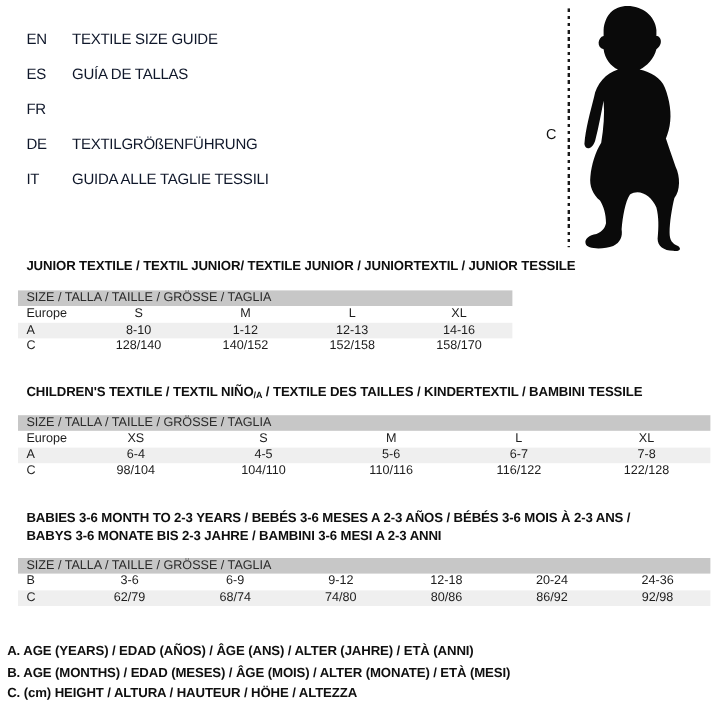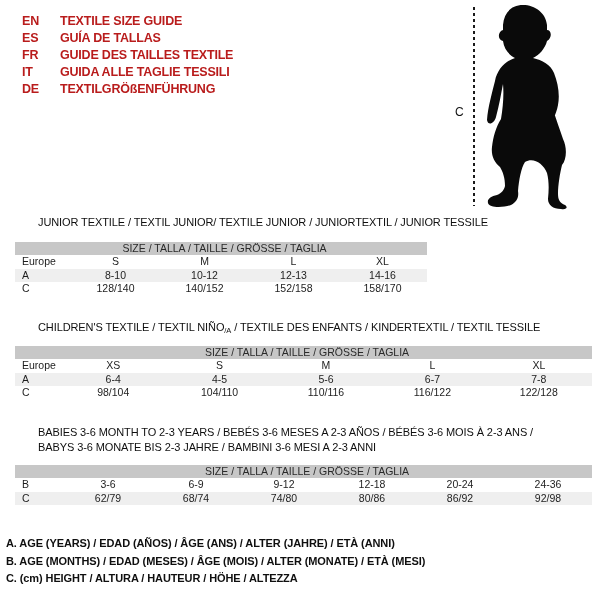--- a/index.html
+++ b/index.html
@@ -4,43 +4,43 @@
 <style>
   html,body{margin:0;padding:0;background:#ffffff;}
   body{
     width:600px;height:600px;position:relative;overflow:hidden;
     font-family:"Liberation Sans","DejaVu Sans",sans-serif;
     color:#1c1c1c;
   }
   
   .lang-block{position:absolute;left:22px;top:13px;}
   .lang-row{display:flex;height:17px;line-height:17px;
-    font-size:12.5px;font-weight:bold;letter-spacing:-0.2px;color:#b91c1c;}
+    font-size:12.5px;font-weight:normal;letter-spacing:-0.2px;color:#0f172a;margin-top:12px;}
   .lang-code{width:38px;}
   
   .dash-line{position:absolute;left:473px;top:7px;width:2px;height:199px;
     background:repeating-linear-gradient(#1a1a1a 0 3px,transparent 3px 6px);}
   .figure-label{position:absolute;left:455px;top:105px;
     font-size:12px;color:#111;}
   .baby-svg{position:absolute;left:477px;top:4px;}
   
-  .sec-title{position:absolute;left:38px;
-    font-size:11px;font-weight:normal;letter-spacing:-0.1px;color:#0f0f0f;
+  .sec-title{position:absolute;left:22px;
+    font-size:11px;font-weight:bold;letter-spacing:-0.1px;color:#0f0f0f;
     line-height:15px;white-space:nowrap;}
   .sec-title sub{font-size:7.5px;vertical-align:-2px;}
   #title-1{top:215px;}
   #title-2{top:320px;}
   #title-3{top:425px;}
   
   .size-table{position:absolute;left:15px;}
   #table-1{top:242px;width:412px;}
   #table-2{top:346px;width:577px;}
   #table-3{top:465px;width:577px;}
   .size-bar{height:13px;line-height:13px;background:#c7c7c7;
-    padding-left:7px;font-size:10.5px;color:#2a2a2a;text-align:center;}
+    padding-left:7px;font-size:10.5px;color:#2a2a2a;}
   .t-row{display:grid;height:13.5px;line-height:13.5px;
     font-size:10.5px;color:#1d1d1d;}
   #table-1 .t-row{grid-template-columns:56px repeat(4,1fr);}
   #table-2 .t-row{grid-template-columns:45px repeat(5,1fr);}
   #table-3 .t-row{grid-template-columns:49px repeat(6,1fr);}
   .t-row .cell{text-align:center;}
   .t-row .cell:first-child{text-align:left;padding-left:7px;}
   .t-row.shaded{background:#efefef;}
   
   .notes{position:absolute;left:6px;top:535px;}
@@ -55,29 +55,28 @@
   <div class="lang-row">
     <span class="lang-code">EN</span>
     <span class="lang-text">TEXTILE SIZE GUIDE</span>
   </div>
   <div class="lang-row">
     <span class="lang-code">ES</span>
     <span class="lang-text">GUÍA DE TALLAS</span>
   </div>
   <div class="lang-row">
     <span class="lang-code">FR</span>
-    <span class="lang-text">GUIDE DES TAILLES TEXTILE</span>
+  </div>
+  <div class="lang-row">
+    <span class="lang-code">DE</span>
+    <span class="lang-text">TEXTILGRÖßENFÜHRUNG</span>
   </div>
   <div class="lang-row">
     <span class="lang-code">IT</span>
     <span class="lang-text">GUIDA ALLE TAGLIE TESSILI</span>
-  </div>
-  <div class="lang-row">
-    <span class="lang-code">DE</span>
-    <span class="lang-text">TEXTILGRÖßENFÜHRUNG</span>
   </div>
 </div>
 
 <div class="dash-line"></div>
 <div class="figure-label">C</div>
 <svg class="baby-svg" width="96" height="207" viewBox="0 0 96 207" aria-hidden="true">
   <path fill="#0a0a0a" d="
     M46,1
     C58,1 69,9 70,21
     C70,23 70,25 70,26
@@ -122,34 +121,34 @@
   <div class="t-row">
     <span class="cell">Europe</span>
     <span class="cell">S</span>
     <span class="cell">M</span>
     <span class="cell">L</span>
     <span class="cell">XL</span>
   </div>
   <div class="t-row shaded">
     <span class="cell">A</span>
     <span class="cell">8-10</span>
-    <span class="cell">10-12</span>
+    <span class="cell">1-12</span>
     <span class="cell">12-13</span>
     <span class="cell">14-16</span>
   </div>
   <div class="t-row">
     <span class="cell">C</span>
     <span class="cell">128/140</span>
     <span class="cell">140/152</span>
     <span class="cell">152/158</span>
     <span class="cell">158/170</span>
   </div>
 </div>
 
-<div class="sec-title" id="title-2"><span>CHILDREN'S TEXTILE / TEXTIL NIÑO</span><sub>/A</sub><span> / TEXTILE DES ENFANTS / KINDERTEXTIL / TEXTIL TESSILE</span></div>
+<div class="sec-title" id="title-2"><span>CHILDREN'S TEXTILE / TEXTIL NIÑO</span><sub>/A</sub><span> / TEXTILE DES TAILLES / KINDERTEXTIL / BAMBINI TESSILE</span></div>
 <div class="size-table" id="table-2">
   <div class="size-bar">SIZE / TALLA / TAILLE / GRÖSSE / TAGLIA</div>
   <div class="t-row">
     <span class="cell">Europe</span>
     <span class="cell">XS</span>
     <span class="cell">S</span>
     <span class="cell">M</span>
     <span class="cell">L</span>
     <span class="cell">XL</span>
   </div>

